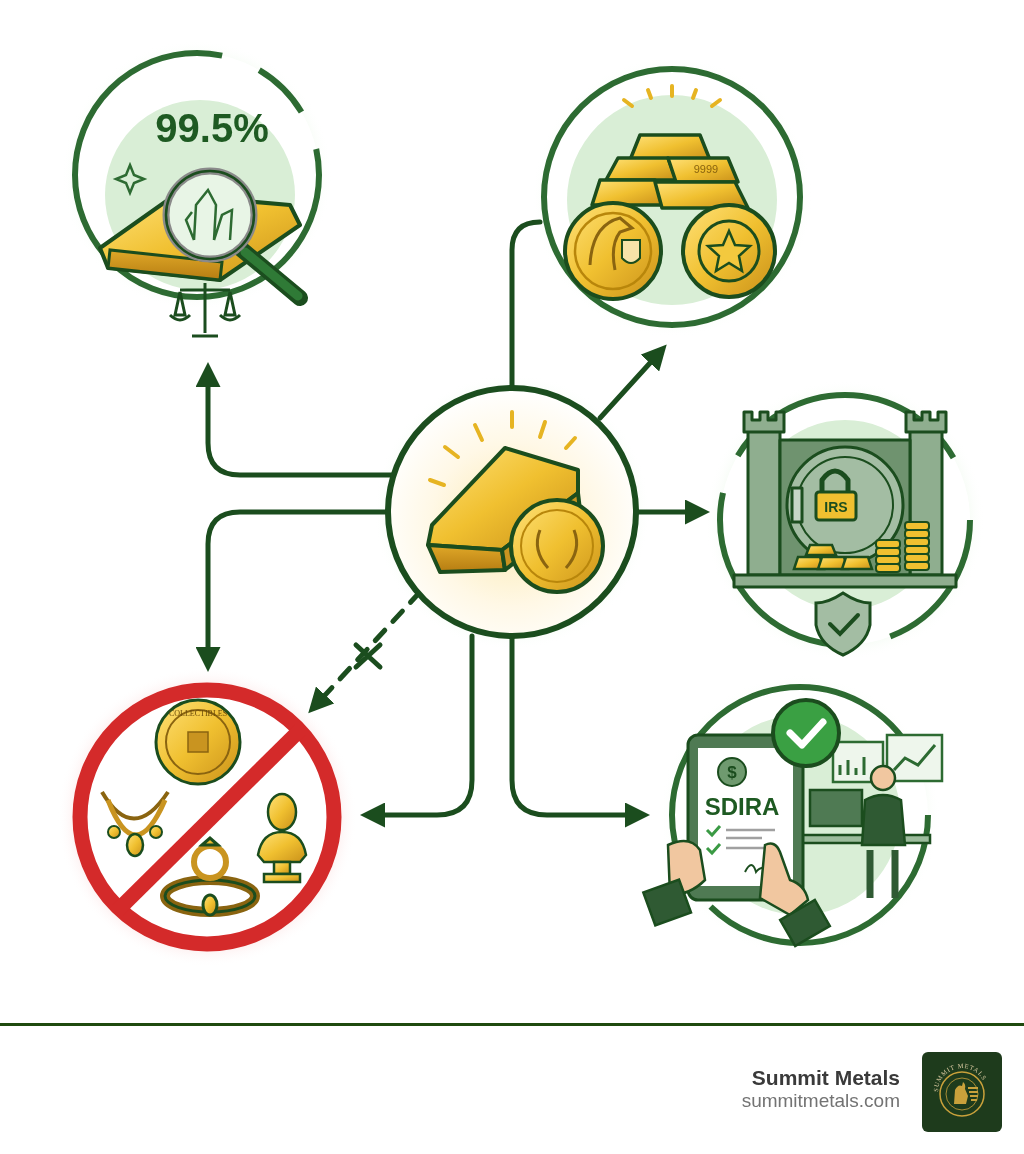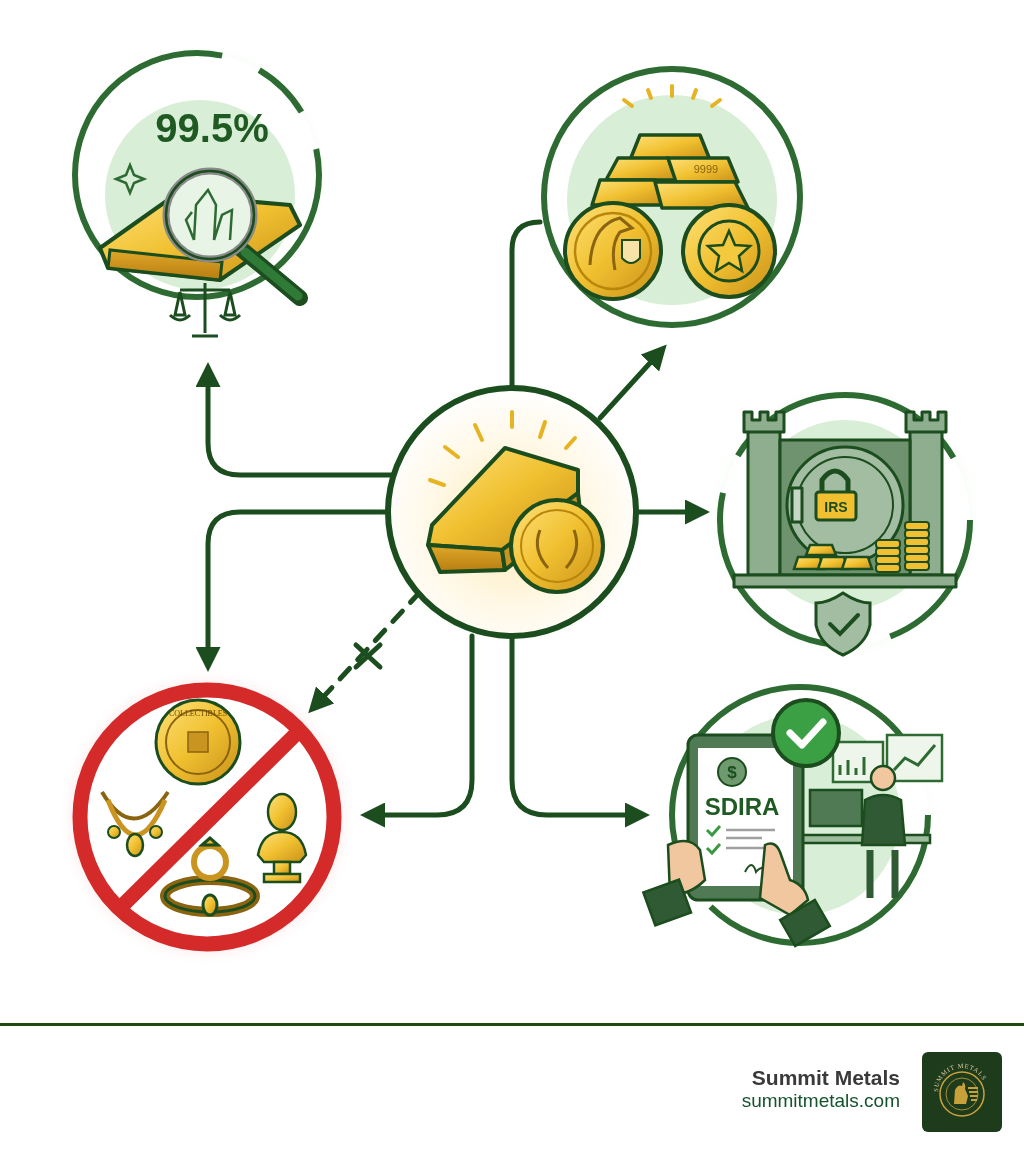--- a/index.html
+++ b/index.html
@@ -1,21 +1,21 @@
 <!DOCTYPE html>
 <html><head>
 <meta charset="utf-8">
 <style>
   html, body { margin:0; padding:0; background:#ffffff; }
   body { width:1024px; height:1154px; position:relative; overflow:hidden; font-family:"Liberation Sans", sans-serif; }
   #diagram { position:absolute; left:0; top:0; width:1024px; height:1020px; }
   .footer-rule { position:absolute; left:0; top:1023px; width:1024px; height:3px; background:#1f4a0f; }
   .brand { position:absolute; right:124px; top:1066px; text-align:right; }
   .brand-name { font-weight:bold; font-size:21px; color:#3a3a3a; line-height:24px; }
-  .brand-url { font-size:19px; color:#14532d; line-height:22px; }
+  .brand-url { font-size:19px; color:#737373; line-height:22px; }
   .logo { position:absolute; left:922px; top:1052px; width:80px; height:80px; background:#1e3b1c; border-radius:6px; }
 </style>
 </head>
 <body>
 
 <svg id="diagram" viewBox="0 0 1024 1020" xmlns="http://www.w3.org/2000/svg">
   <defs>
     <radialGradient id="greenGlow" cx="50%" cy="50%" r="50%">
       <stop offset="70%" stop-color="#c8ecc2" stop-opacity="0.9"></stop>
       <stop offset="100%" stop-color="#ffffff" stop-opacity="0"></stop>

